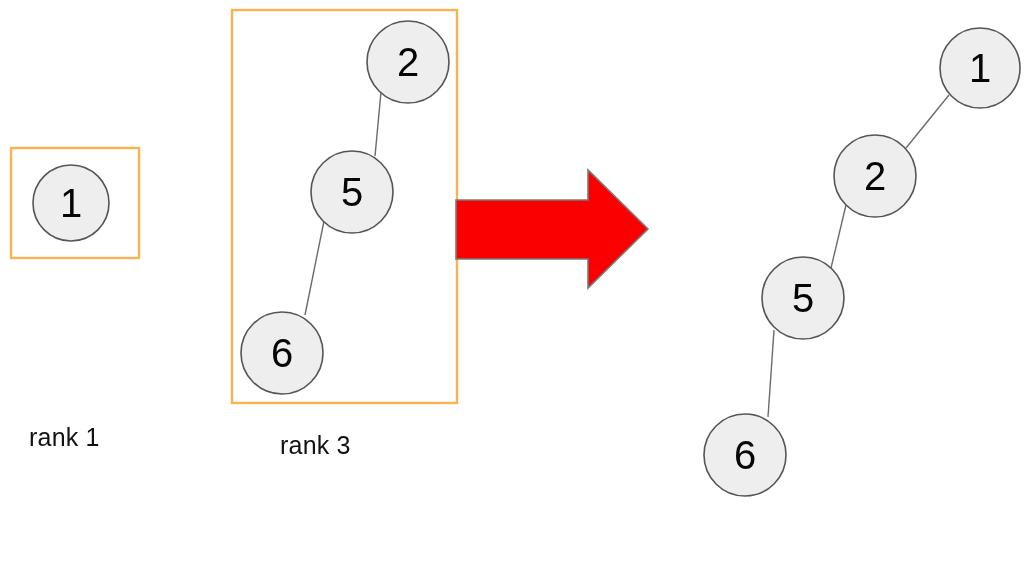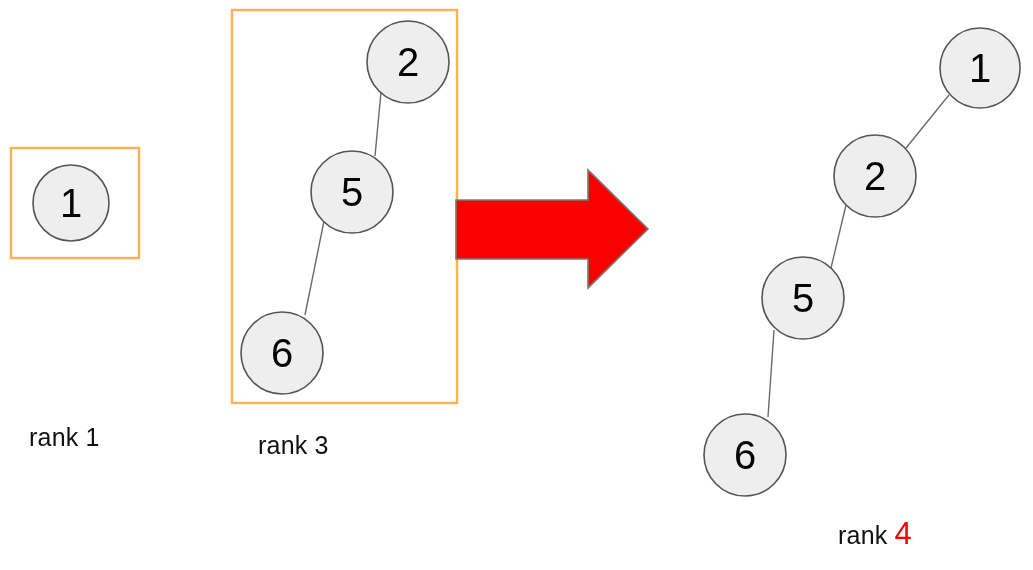--- a/index.html
+++ b/index.html
@@ -55,21 +55,21 @@
     color: #111111;
     white-space: nowrap;
     letter-spacing: 0.2px;
   }
   .caption .accent {
     color: #fb0000;
     font-size: 31px;
     font-weight: 500;
   }
   .cap-rank1 { left: 29px; top: 423px; text-align: right; }
-  .cap-rank3 { left: 258px; top: 431px; text-align: right; }
+  .cap-rank3 { left: 280px; top: 431px; text-align: right; }
   .cap-rank4 { left: 838px; top: 516px; }
 </style>
 </head>
 <body>
 
 <div id="canvas">
 
   <svg class="layer" viewBox="0 0 1033 570" xmlns="http://www.w3.org/2000/svg">
 
     <g>
@@ -127,17 +127,14 @@
   </svg>
 
   <div class="caption cap-rank1">
     <span>rank 1</span>
   </div>
 
   <div class="caption cap-rank3">
     <span>rank 3</span>
   </div>
 
-  <div class="caption cap-rank4">
-    <span>rank </span><span class="accent">4</span>
-  </div>
 
 </div>
 
 </body></html>

